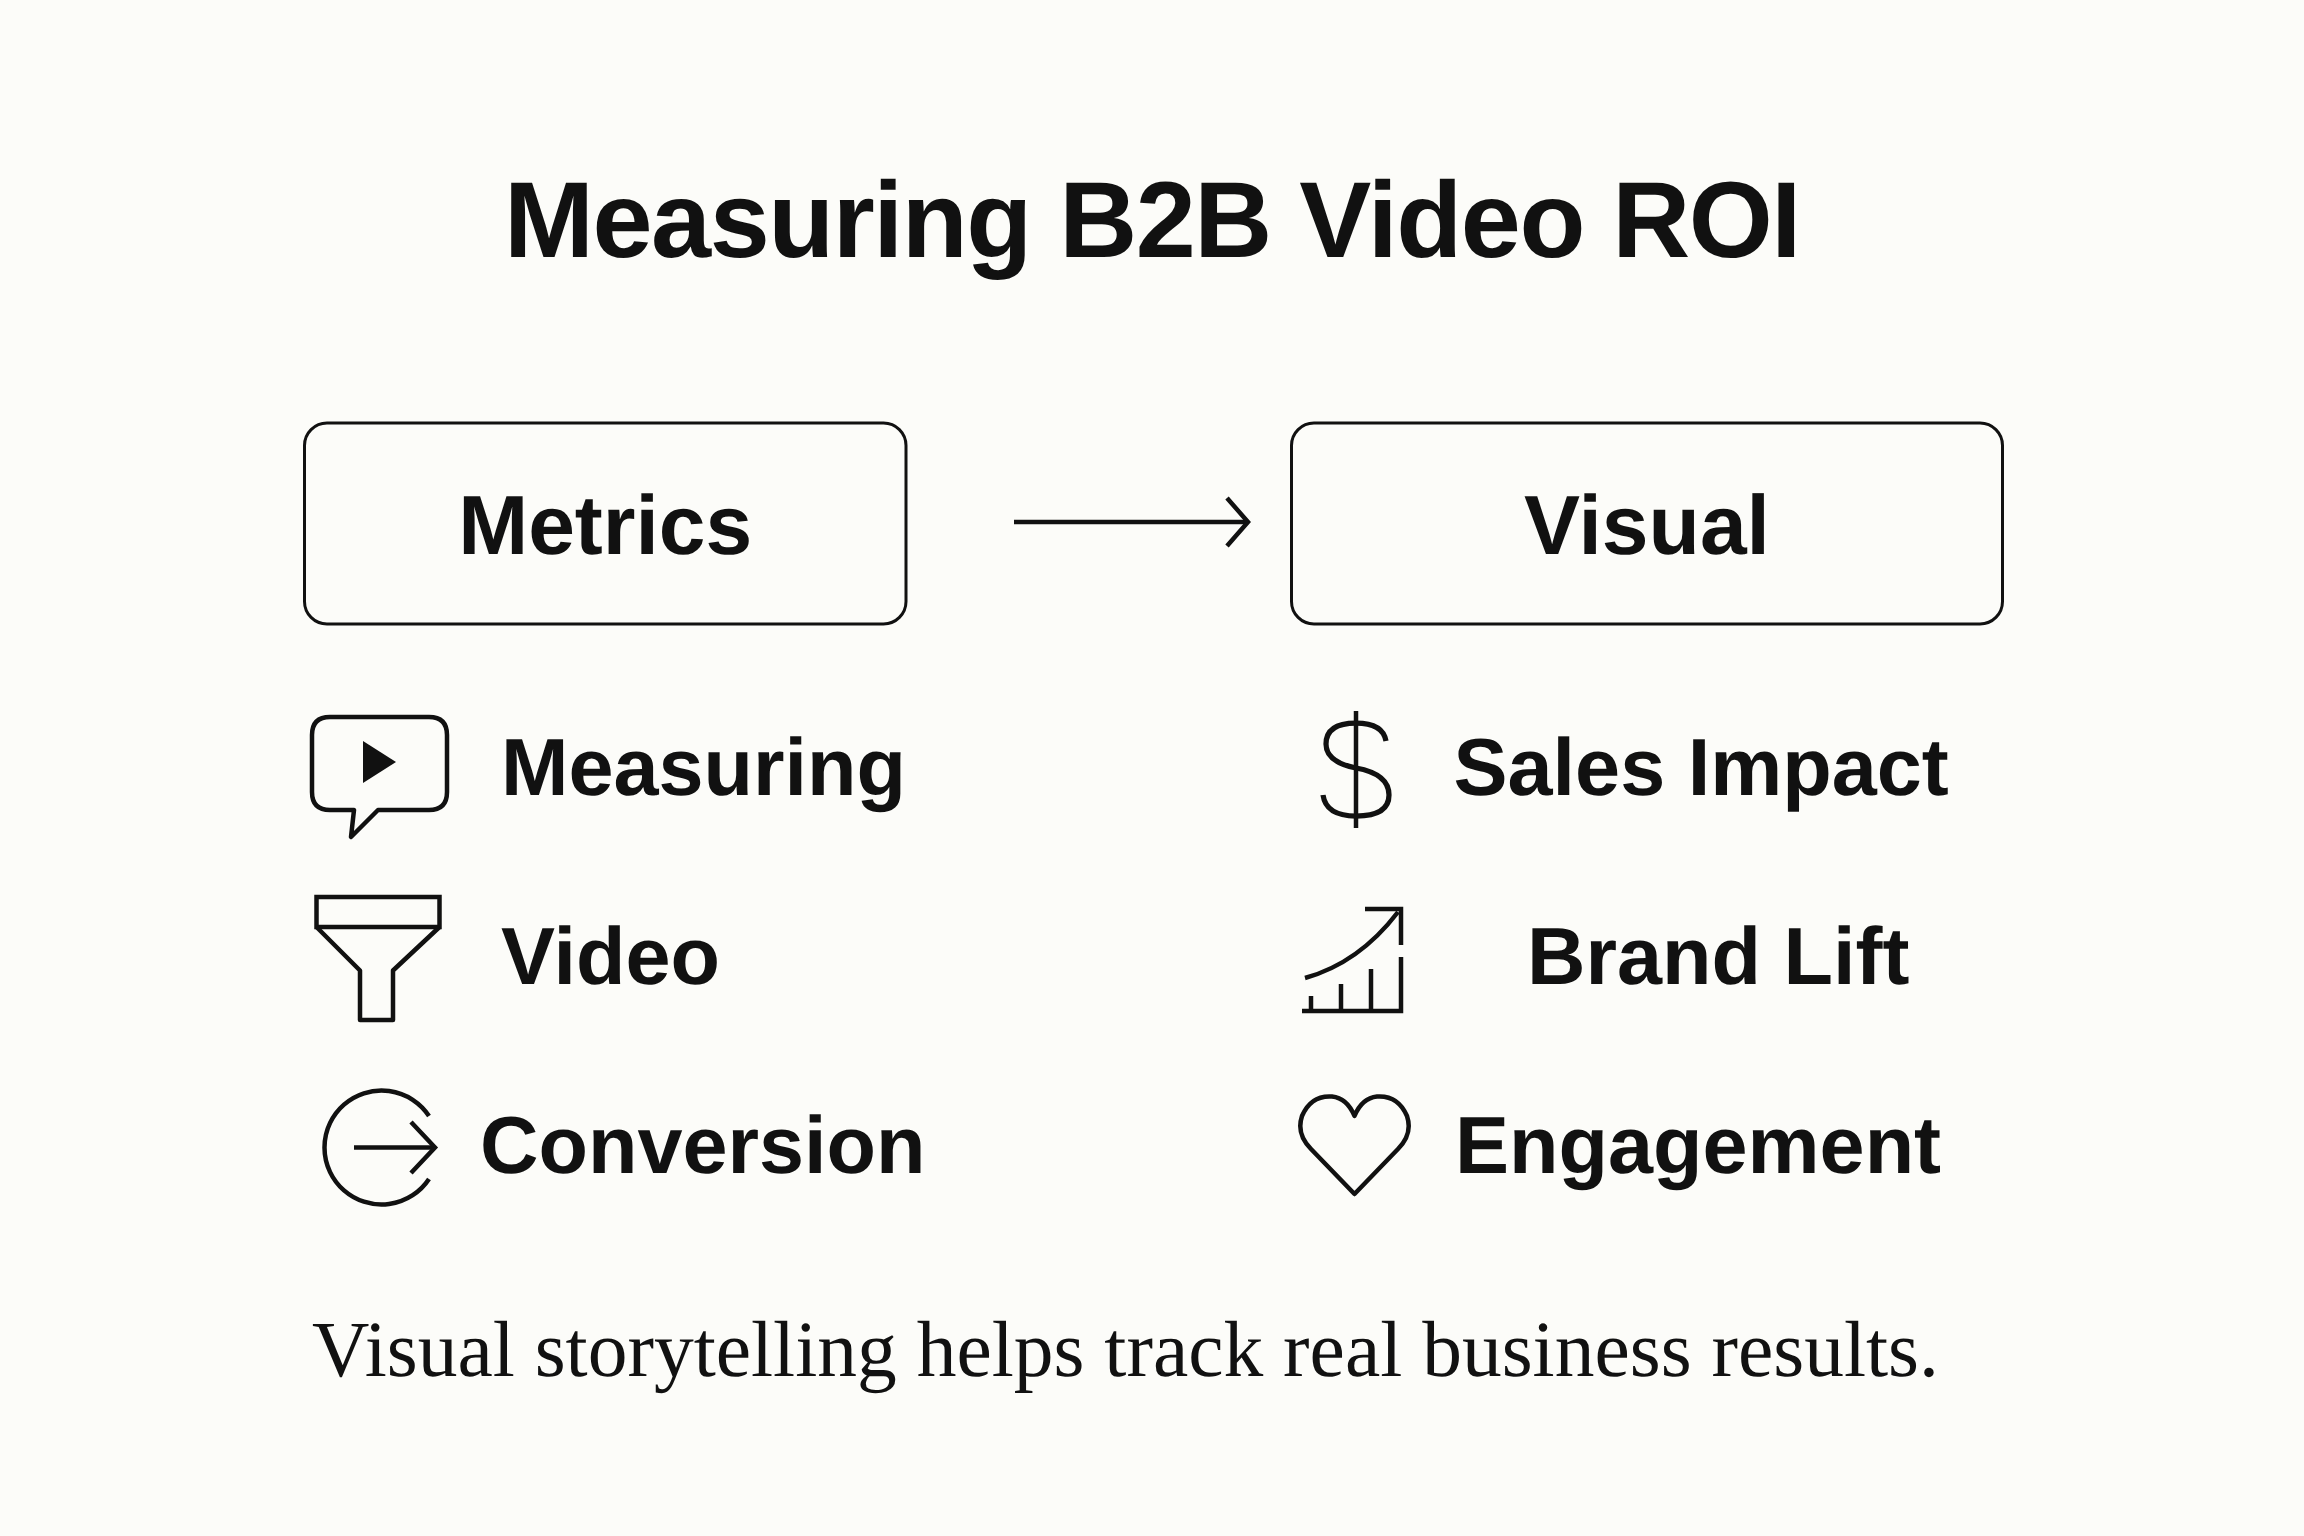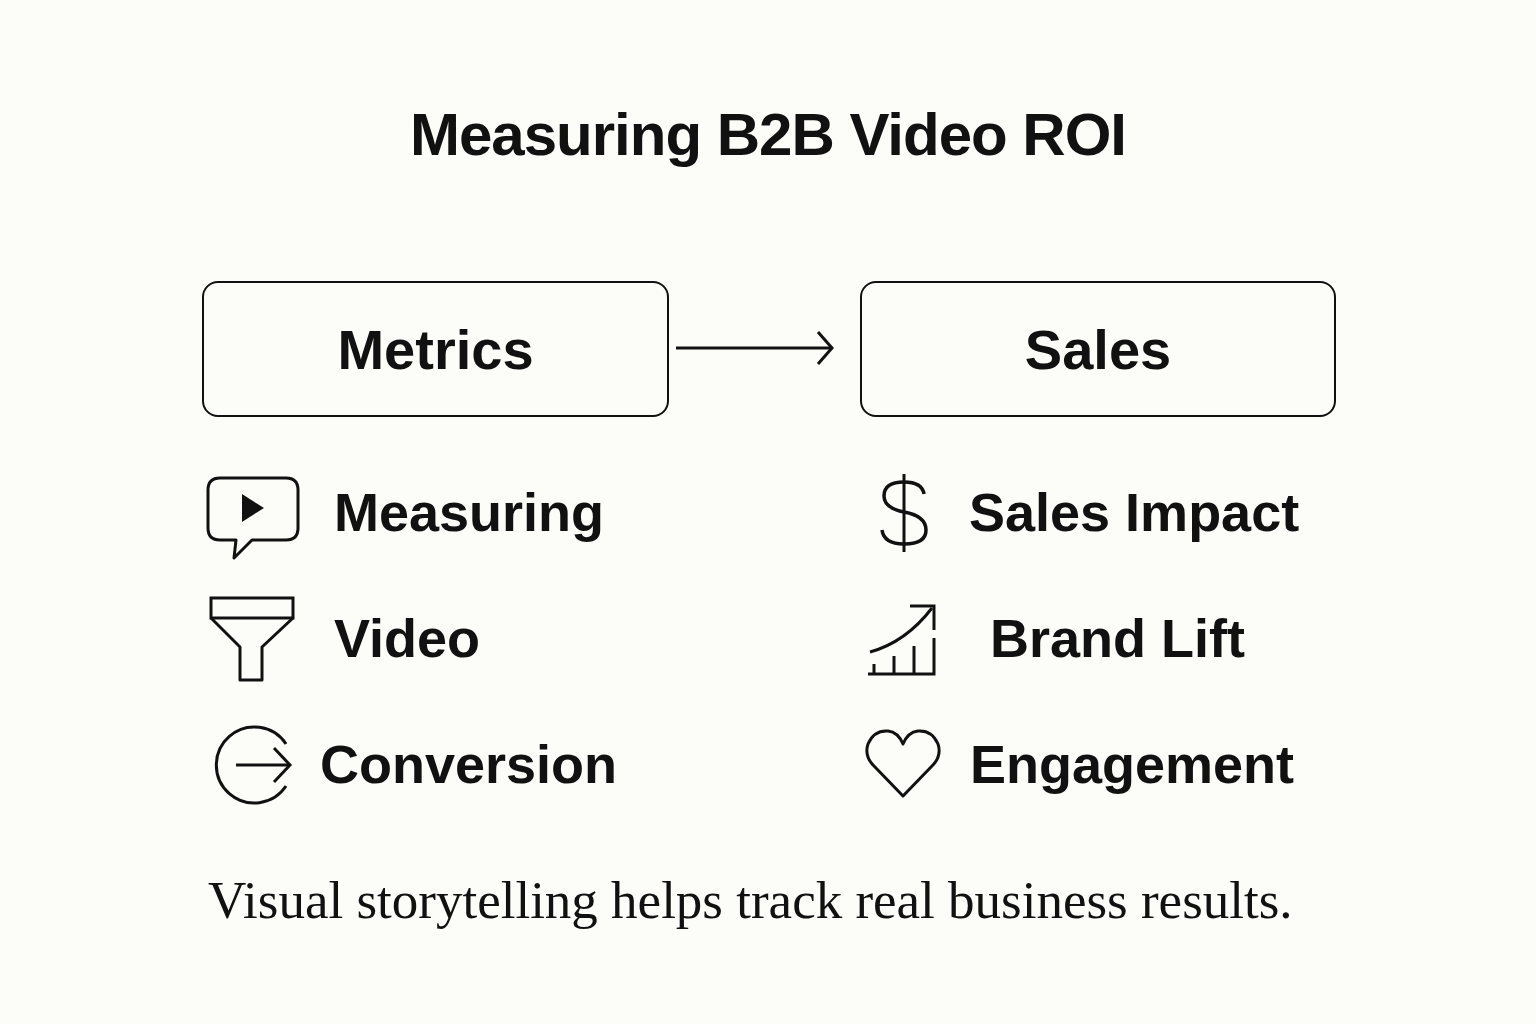--- a/index.html
+++ b/index.html
@@ -5,33 +5,33 @@
   html, body { margin: 0; padding: 0; }
   body {
     width: 1536px; height: 1024px;
     background: #fcfcf9;
     position: relative;
     overflow: hidden;
     font-family: "Liberation Sans", "DejaVu Sans", sans-serif;
     color: #111111;
   }
   .title {
-    position: absolute; left: 0; width: 1536px; top: 80px;
+    position: absolute; left: 0; width: 1536px; top: 92px;
     text-align: center;
-    font-size: 60px; font-weight: bold; letter-spacing: -1px;
+    font-size: 72px; font-weight: bold; letter-spacing: -1px;
     line-height: 110px;
   }
   .box {
     position: absolute; top: 281px; height: 136px;
     border: 2.5px solid #111; border-radius: 16px;
     box-sizing: border-box;
     display: flex; align-items: center; justify-content: center;
     font-size: 56px; font-weight: bold;
   }
-  .box.metrics { left: 202px; width: 467px; }
+  .box.metrics { left: 202px; width: 403px; }
   .box.value { left: 860px; width: 476px; }
   .arrow { position: absolute; left: 676px; top: 326px; }
   .item {
     position: absolute; display: flex; align-items: center;
     font-size: 54px; font-weight: bold;
   }
   .item .icon { position: absolute; }
   .item .label { position: absolute; white-space: nowrap; line-height: 60px; }
   .caption {
     position: absolute; left: 208px; top: 870px;
@@ -46,21 +46,21 @@
 <div class="box metrics">
   <span>Metrics</span>
 </div>
 
 <svg class="arrow" width="160" height="46" viewBox="0 0 160 46">
   <line x1="0" y1="22" x2="156" y2="22" stroke="#111" stroke-width="3"></line>
   <polyline points="142,6 156,22 142,38" fill="none" stroke="#111" stroke-width="3"></polyline>
 </svg>
 
 <div class="box value">
-  <span>Sales</span>
+  <span>Visual</span>
 </div>
 
 <div class="item">
   <svg class="icon" style="left:206px;top:476px" width="96" height="90" viewBox="0 0 96 90">
     <path d="M14 2 H80 Q92 2 92 14 V52 Q92 64 80 64 H46 L28 82 L30 64 H14 Q2 64 2 52 V14 Q2 2 14 2 Z" fill="none" stroke="#111" stroke-width="3" stroke-linejoin="round"></path>
     <polygon points="36,18 36,46 58,32" fill="#111"></polygon>
   </svg>
   <span class="label" style="left:334px;top:482px">Measuring</span>
 </div>
 
@@ -91,21 +91,21 @@
 
 <div class="item">
   <svg class="icon" style="left:866px;top:600px" width="76" height="80" viewBox="0 0 76 80">
     <path d="M4 52 Q40 42 66 8" fill="none" stroke="#111" stroke-width="3"></path>
     <polyline points="44,6 68,6 68,30" fill="none" stroke="#111" stroke-width="3"></polyline>
     <polyline points="2,74 68,74 68,38" fill="none" stroke="#111" stroke-width="3"></polyline>
     <line x1="8" y1="74" x2="8" y2="64" stroke="#111" stroke-width="3"></line>
     <line x1="28" y1="74" x2="28" y2="56" stroke="#111" stroke-width="3"></line>
     <line x1="48" y1="74" x2="48" y2="46" stroke="#111" stroke-width="3"></line>
   </svg>
-  <span class="label" style="left:990px;top:608px">Brand Lift</span>
+  <span class="label" style="left:1018px;top:608px">Brand Lift</span>
 </div>
 
 <div class="item">
   <svg class="icon" style="left:864px;top:728px" width="78" height="72" viewBox="0 0 78 72">
     <path d="M39 68 L10 38 Q0 28 4 16 Q10 2 24 3 Q34 4 39 16 Q44 4 54 3 Q68 2 74 16 Q78 28 68 38 Z" fill="none" stroke="#111" stroke-width="3" stroke-linejoin="round"></path>
   </svg>
   <span class="label" style="left:970px;top:734px">Engagement</span>
 </div>
 
 <div class="caption">Visual storytelling helps track real business results.</div>

